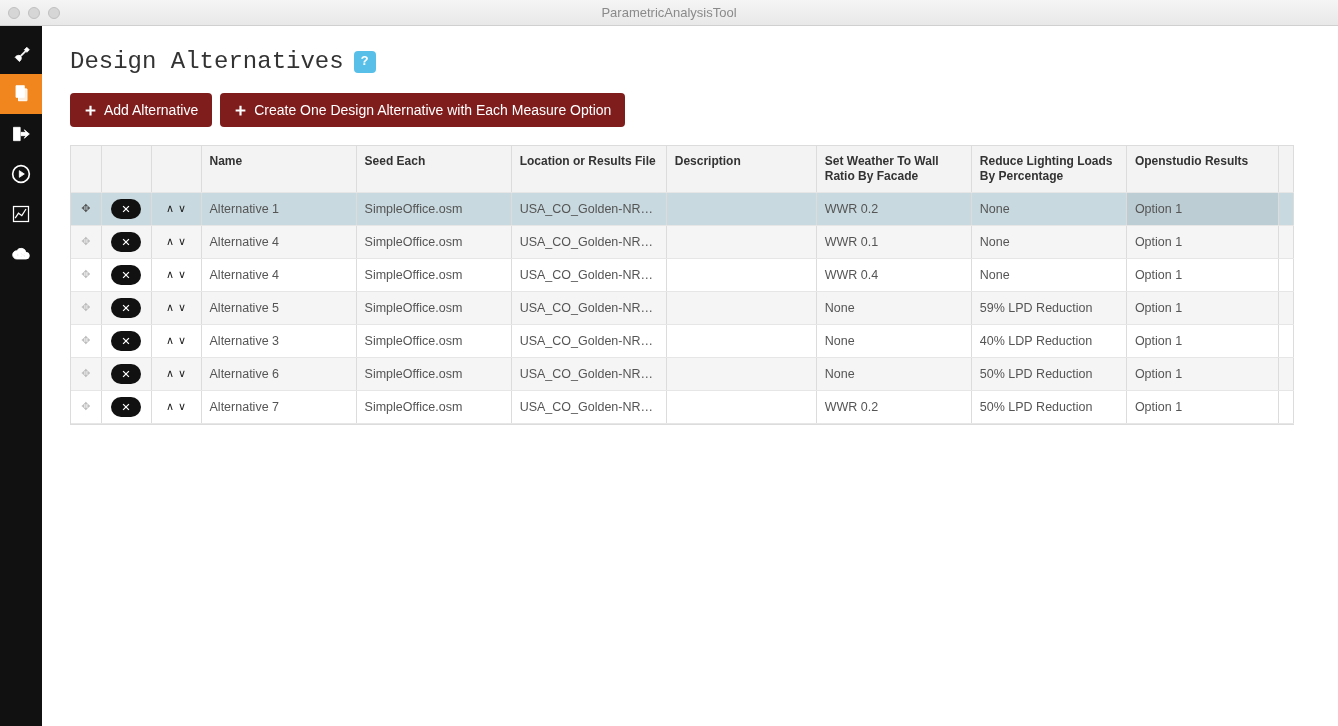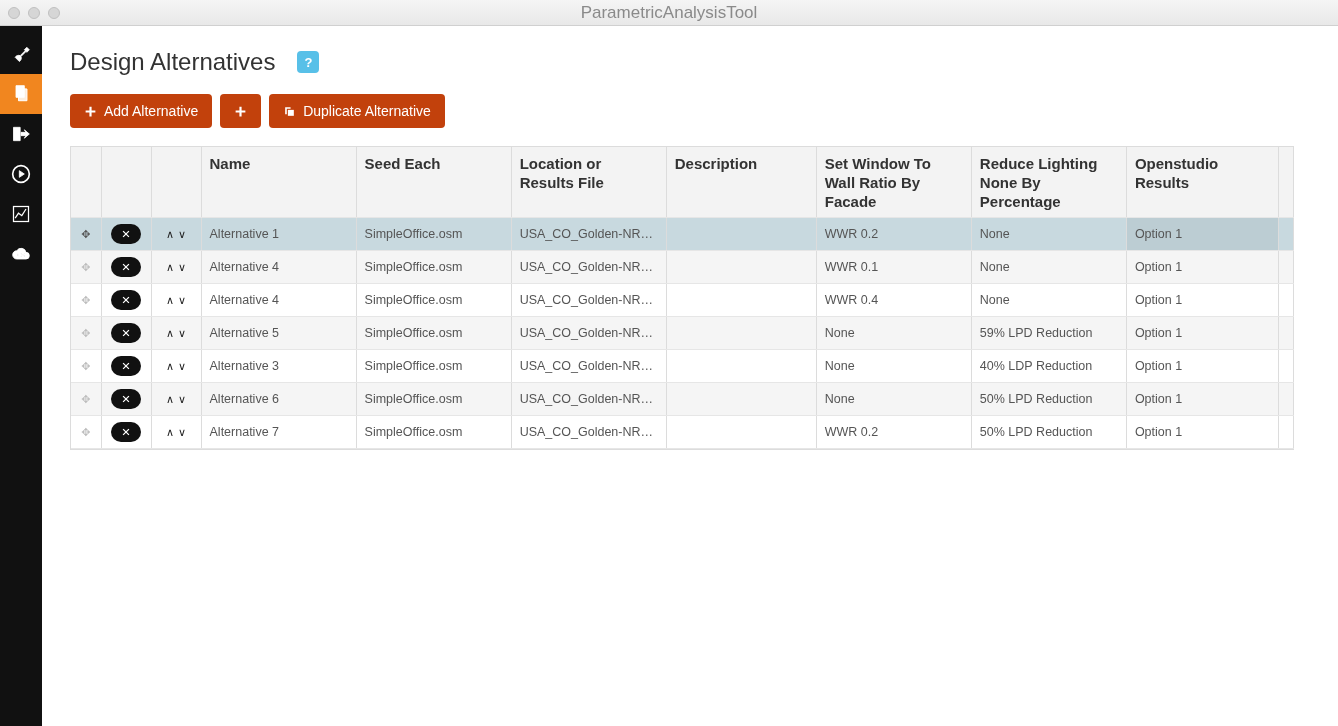--- a/index.html
+++ b/index.html
@@ -7,45 +7,45 @@
   body { display: flex; flex-direction: column; }
 
   
   .titlebar {
     height: 26px; background: linear-gradient(#f5f5f5,#e8e8e8);
     border-bottom: 1px solid #d0d0d0; display: flex; align-items: center;
     padding: 0 8px; position: relative;
   }
   .traffic { display: flex; gap: 8px; }
   .tl { width: 12px; height: 12px; border-radius: 50%; background:#d6d6d6; border:1px solid #c0c0c0; }
-  .titlebar .title { position:absolute; left:0; right:0; text-align:center; color:#8a8a8a; font-size:17px; pointer-events:none; }
+  .titlebar .title { position:absolute; left:0; right:0; text-align:center; color:#8a8a8a; font-size:13px; pointer-events:none; }
 
   .body { flex:1; display:flex; min-height:0; }
 
   
   .sidebar { width:42px; background:#111; display:flex; flex-direction:column; align-items:center; padding-top:8px; }
   .sidebtn { width:42px; height:40px; display:flex; align-items:center; justify-content:center; color:#fff; cursor:pointer; }
   .sidebtn.active { background:#f1861f; }
   .sidebtn svg { width:20px; height:20px; fill:#fff; stroke:#fff; }
 
   
   .main { flex:1; padding:22px 28px; overflow:auto; }
-  .page-title-row { display:flex; align-items:center; gap:22px; margin-bottom:18px; }
+  .page-title-row { display:flex; align-items:center; gap:10px; margin-bottom:18px;font-family:Liberation Mono, monospace; }
   .page-title { font-size:24px; font-weight:500; color:#333; }
   .help-badge { width:22px; height:22px; border-radius:4px; background:#58c0e8; color:#fff; font-weight:700; font-size:13px; display:flex; align-items:center; justify-content:center; }
 
   .btnrow { display:flex; gap:8px; margin-bottom:18px; }
-  .btn { background:#c2410c; color:#fff; border:none; border-radius:4px; padding:9px 14px; font-size:14px; display:flex; align-items:center; gap:7px; cursor:pointer; }
+  .btn { background:#7f1d1d; color:#fff; border:none; border-radius:4px; padding:9px 14px; font-size:14px; display:flex; align-items:center; gap:7px; cursor:pointer; }
   .btn svg { width:13px; height:13px; fill:#fff; }
 
   
   .grid { border:1px solid #dcdcdc; border-right:none; width:1224px; }
   .grid table { border-collapse:collapse; width:100%; table-layout:fixed; }
   .grid th, .grid td { border-right:1px solid #dcdcdc; border-bottom:1px solid #e6e6e6; font-size:12.5px; text-align:left; padding:6px 8px; vertical-align:middle; overflow:hidden; text-overflow:ellipsis; white-space:nowrap; }
-  .grid th { background:#f3f3f3; color:#333; font-weight:700; font-size:15px; height:46px; white-space:normal; line-height:1.25; vertical-align:top; padding-top:8px; }
+  .grid th { background:#f3f3f3; color:#333; font-weight:700; font-size:12px; height:46px; white-space:normal; line-height:1.25; vertical-align:top; padding-top:8px; }
   .grid tbody tr:nth-child(even) td { background:#f5f5f5; }
   .grid tbody tr:nth-child(odd) td { background:#fff; }
   .grid tbody tr.selected td { background:#c8d9df !important; }
   .grid tbody tr.selected td.opencol { background:#bccdd3 !important; }
   .grid td { color:#555; height:30px; }
 
   .col-drag { width:30px; }
   .col-del  { width:50px; }
   .col-move { width:50px; }
   .col-name { width:155px; }
@@ -130,27 +130,21 @@
       <button class="btn">
         <svg viewBox="0 0 24 24">
             <path d="M10 3h4v7h7v4h-7v7h-4v-7H3v-4h7z"></path>
           </svg>
         <span>Add Alternative</span>
       </button>
       <button class="btn">
         <svg viewBox="0 0 24 24">
             <path d="M10 3h4v7h7v4h-7v7h-4v-7H3v-4h7z"></path>
           </svg>
-      </button>
-      <button class="btn">
-        <svg viewBox="0 0 24 24">
-            <path d="M4 4h10v3H7v10H4z"></path>
-            <path d="M9 9h11v11H9z"></path>
-          </svg>
-        <span>Duplicate Alternative</span>
+        <span>Create One Design Alternative with Each Measure Option</span>
       </button>
     </div>
 
     <div class="grid">
       <table>
         <colgroup>
           <col class="col-drag">
             <col class="col-del">
             <col class="col-move">
           <col class="col-name">
@@ -164,22 +158,22 @@
         </colgroup>
         <thead>
           <tr>
             <th></th>
             <th></th>
             <th></th>
             <th>Name</th>
             <th>Seed Each</th>
             <th>Location or Results File</th>
             <th>Description</th>
-            <th>Set Window To Wall Ratio By Facade</th>
-            <th>Reduce Lighting None By Percentage</th>
+            <th>Set Weather To Wall Ratio By Facade</th>
+            <th>Reduce Lighting Loads By Percentage</th>
             <th>Openstudio Results</th>
             <th></th>
           </tr>
         </thead>
         <tbody id="rows">
             <tr class="selected">
               <td>
                 <span class="drag-icon dark">✥</span>
               </td>
               <td>

